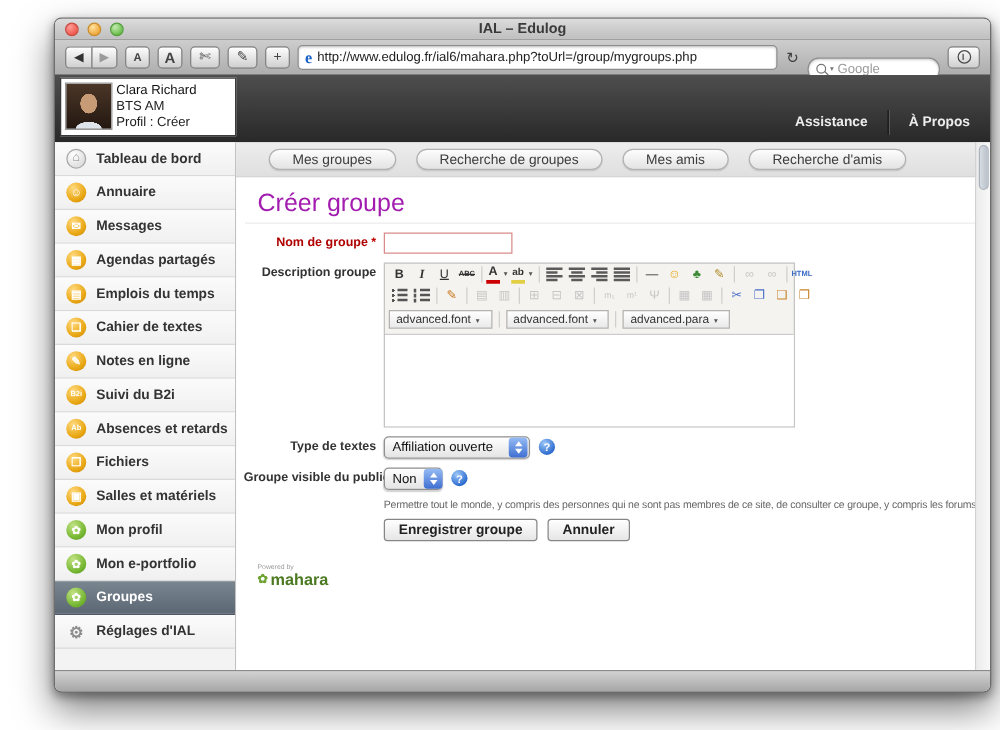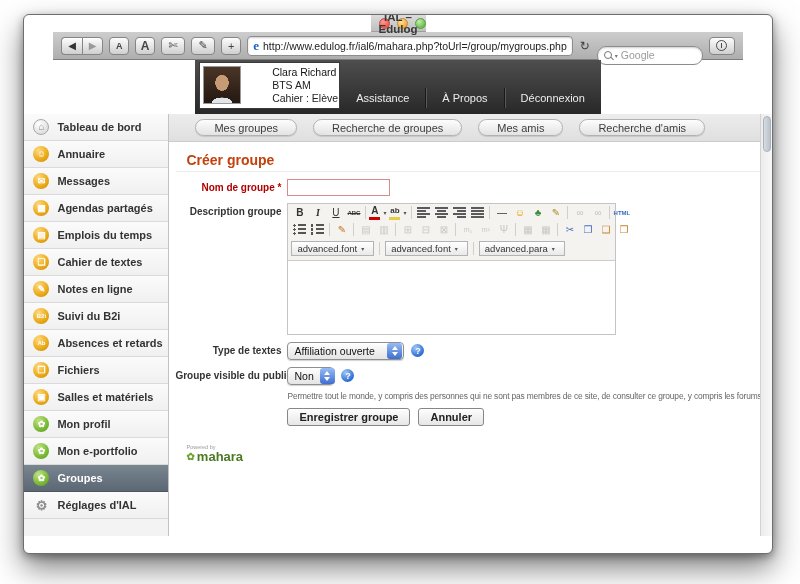--- a/index.html
+++ b/index.html
@@ -1,19 +1,19 @@
 <!DOCTYPE html>
 <html><head>
 <meta charset="utf-8">
 <style>
   html,body{margin:0;padding:0;background:#fff;font-family:"Liberation Sans",sans-serif;}
   .page{position:relative;width:800px;height:584px;background:#fff;overflow:hidden;}
-  .window{position:absolute;left:23px;top:14px;width:748px;height:538px;border:1px solid #6e6e6e;
+  .window{position:absolute;left:43px;top:14px;width:748px;height:538px;border:1px solid #6e6e6e;
     border-radius:6px;overflow:hidden;box-shadow:0 14px 30px rgba(0,0,0,.5),0 3px 8px rgba(0,0,0,.35);
-    display:flex;flex-direction:column;background:#fff;align-items:center;}
+    display:flex;flex-direction:column;background:#fff;}
   
   .titlebar{height:16px;flex:0 0 16px;background:linear-gradient(#dcdcdc,#bfbfbf);display:flex;align-items:center;position:relative;border-bottom:1px solid #9f9f9f;}
   .lights{display:flex;gap:7px;margin-left:8px;}
   .light{width:11px;height:11px;border-radius:50%;box-sizing:border-box;}
   .l-close{background:radial-gradient(circle at 35% 30%,#ff9d96,#f05b51 70%);border:1px solid #c94a42;}
   .l-min{background:radial-gradient(circle at 35% 30%,#ffe2a0,#f0a93d 70%);border:1px solid #c98c2e;}
   .l-zoom{background:radial-gradient(circle at 35% 30%,#c5eab2,#6cbf4e 70%);border:1px solid #53a03a;}
   .win-title{position:absolute;left:0;right:0;text-align:center;font-size:11.5px;font-weight:600;color:#3a3a3a;}
   
   .toolbar{height:27px;flex:0 0 27px;background:linear-gradient(#cdcdcd,#aeaeae);border-bottom:1px solid #7d7d7d;
@@ -37,30 +37,30 @@
     box-shadow:inset 0 1px 2px rgba(0,0,0,.2);gap:3px;padding:0 4px;margin-top:19px;}
   .mag{width:6px;height:6px;border:1.4px solid #777;border-radius:50%;position:relative;flex:0 0 auto;margin-left:2px;}
   .mag::after{content:"";position:absolute;width:4px;height:1.4px;background:#777;transform:rotate(45deg);right:-3px;bottom:-1px;}
   .magcaret{font-size:6px;color:#777;}
   .searchph{font-size:10.5px;color:#9b9b9b;}
   .bugbtn{width:26px;}
   .bugring{width:9px;height:9px;border:1.5px solid #4a4a4a;border-radius:50%;position:relative;}
   .bugring::after{content:"";position:absolute;left:3.2px;top:2px;width:1.5px;height:5px;background:#4a4a4a;}
   
   .appheader{height:54px;flex:0 0 54px;background:linear-gradient(#4e4e4e,#282828);display:flex;position:relative;}
-  .profilecard{margin:2px 0 0 4px;width:141px;height:47px;background:#fff;border:1px solid #3a3a3a;display:flex;box-sizing:border-box;gap:28px;}
+  .profilecard{margin:2px 0 0 4px;width:141px;height:47px;background:#fff;border:1px solid #3a3a3a;display:flex;box-sizing:border-box;}
   .avatar{width:38px;height:38px;margin:3px;border:1px solid #999;box-sizing:border-box;flex:0 0 auto;
     background:
       radial-gradient(ellipse 11px 13px at 50% 44%,#c79b75 60%,rgba(0,0,0,0) 62%),
       radial-gradient(ellipse 17px 9px at 50% 100%,#dfe5ea 60%,rgba(0,0,0,0) 62%),
       linear-gradient(#4a3627,#241811);}
   .ptext{display:flex;flex-direction:column;justify-content:center;font-size:10.5px;color:#222;line-height:13px;}
   .pname{color:#111;}
   .topnav{margin-left:auto;display:flex;align-items:flex-end;padding-bottom:6px;}
-  .navitem{font-size:11px;font-weight:normal;color:#ededed;padding:4px 16px;border-left:1px solid #191919;box-shadow:inset 1px 0 0 #585858;}
+  .navitem{font-size:11px;font-weight:bold;color:#ededed;padding:4px 16px;border-left:1px solid #191919;box-shadow:inset 1px 0 0 #585858;}
   .navitem:first-child{border-left:none;box-shadow:none;}
   
   .bodyrow{flex:1;display:flex;position:relative;background:#fff;min-height:0;}
   .sidebar{width:145px;flex:0 0 145px;background:#f3f3f3;border-right:1px solid #c2c2c2;box-sizing:border-box;}
   .sitem{height:27px;display:flex;align-items:center;gap:8px;padding-left:9px;border-bottom:1px solid #dadada;
     background:linear-gradient(#fbfbfb,#f0f0f0);font-size:11px;font-weight:bold;color:#333;box-sizing:border-box;}
   .sitem.selected{background:linear-gradient(#79858f,#5b6773);color:#fff;border-bottom:1px solid #4c5560;}
   .sicon{width:16px;height:16px;border-radius:50%;display:flex;align-items:center;justify-content:center;
     font-size:9px;color:#fff;flex:0 0 auto;line-height:1;}
   .ic-yellow{background:radial-gradient(circle at 35% 28%,#ffd97e,#e9a713 62%,#c5860a);}
@@ -69,21 +69,21 @@
   .ic-gear{background:none;color:#8d8d8d;font-size:13px;}
   .tiny{font-size:6px;font-weight:bold;}
   
   .content{flex:1;display:flex;flex-direction:column;min-width:0;}
   .tabbar{height:27px;flex:0 0 27px;background:linear-gradient(#ededed,#dfdfdf);border-bottom:1px solid #cccccc;
     display:flex;align-items:center;gap:16px;padding-left:26px;}
   .tab{height:17px;padding:0 18px;min-width:62px;border:1px solid #b2b2b2;border-radius:10px;
     background:linear-gradient(#fdfdfd,#e3e3e3);display:flex;align-items:center;justify-content:center;
     font-size:11px;color:#3c3c3c;box-shadow:0 1px 1px rgba(0,0,0,.12);box-sizing:border-box;white-space:nowrap;}
   .main{flex:1;background:#fff;padding:4px 10px 0 6px;position:relative;overflow:hidden;}
-  .ptitle{font-size:14px;font-weight:bold;color:#c2410c;margin:6px 0 3px 11px;}
+  .ptitle{font-size:20px;font-weight:normal;color:#a21caf;margin:6px 0 3px 11px;}
   .h-rule{height:1px;background:#ececec;margin:0 0 4px 1px;}
   .frow{display:flex;margin-top:7px;align-items:flex-start;}
   .flabel{width:106px;flex:0 0 106px;padding-right:6px;text-align:right;font-size:10px;font-weight:bold;color:#333;
     white-space:nowrap;padding-top:3px;}
   .flabel.req{color:#b00000;}
   .req-star{color:#c00000;}
   .name-input{width:101px;height:15px;border:1px solid #d98b8b;background:#fff;}
   
   .editor{width:329px;border:1px solid #c4c4c4;background:#f4f3ef;box-sizing:border-box;}
   .tbrow{display:flex;align-items:center;gap:1px;padding:1px 3px;}
@@ -194,27 +194,26 @@
           <span class="bugring"></span>
         </span>
     </div>
 
     <div class="appheader">
       <div class="profilecard">
         <div class="avatar"></div>
         <div class="ptext">
           <span class="pname">Clara Richard</span>
           <span>BTS AM</span>
-          <span>Cahier : Elève</span>
+          <span>Profil : Créer</span>
         </div>
       </div>
       <div class="topnav">
         <span class="navitem">Assistance</span>
         <span class="navitem">À Propos</span>
-        <span class="navitem">Déconnexion</span>
       </div>
     </div>
 
     <div class="bodyrow">
       <div class="sidebar">
         <div class="sitem">
             <span class="sicon ic-white">⌂</span>
             <span>Tableau de bord</span>
           </div>
         <div class="sitem">

